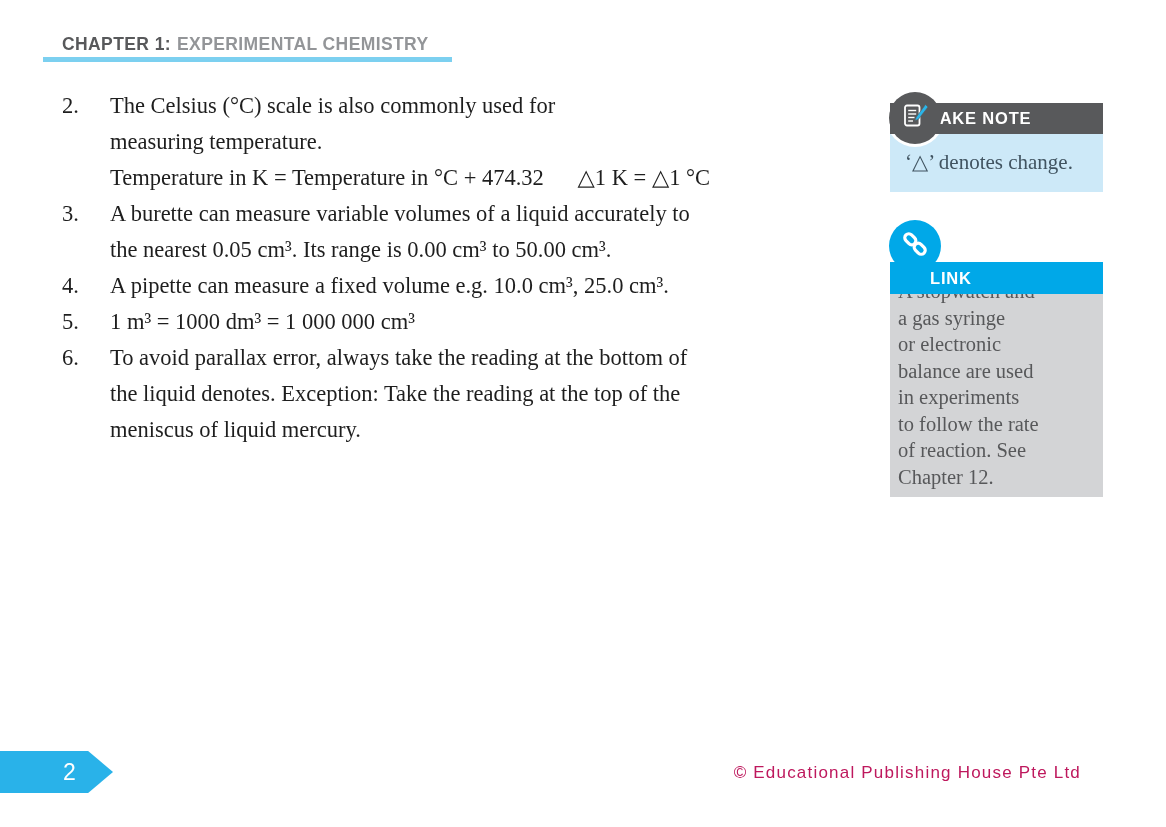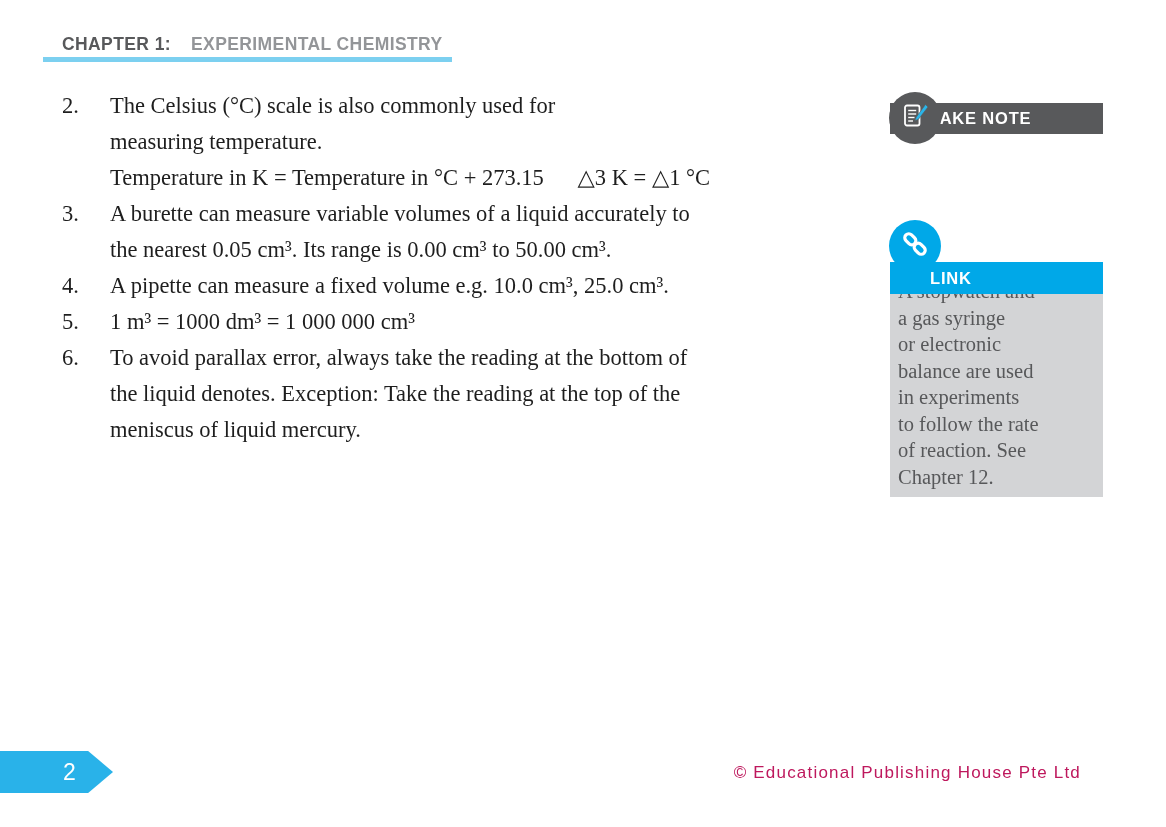--- a/index.html
+++ b/index.html
@@ -17,21 +17,21 @@
   .chapter-header {
     position: absolute;
     left: 62px; top: 34px;
     font-family: "Liberation Sans", sans-serif;
     font-weight: bold;
     font-size: 17.5px;
     letter-spacing: 0.4px;
     white-space: nowrap;
   }
   .chapter-label { color: #58595B; }
-  .chapter-title { color: #939598; margin-left: 20px; }
+  .chapter-title { color: #939598; margin-left: 6px; }
   .chapter-underline {
     position: absolute;
     left: 43px; top: 57px;
     width: 409px; height: 5px;
     background: #7CD0F0;
   }
 
   
   .main-list {
     position: absolute;
@@ -138,21 +138,21 @@
   <div class="chapter-header">
     <span class="chapter-label">CHAPTER 1:</span><span class="chapter-title">EXPERIMENTAL CHEMISTRY</span>
   </div>
   <div class="chapter-underline"></div>
 
   <div class="main-list">
     <div class="list-item">
       <span class="item-number">2.</span>
       <div class="item-text">The Celsius (°C) scale is also commonly used for
 measuring temperature.
-Temperature in K = Temperature in °C + 273.15      △3 K = △1 °C</div>
+Temperature in K = Temperature in °C + 474.32      △1 K = △1 °C</div>
     </div>
     <div class="list-item">
       <span class="item-number">3.</span>
       <div class="item-text">A burette can measure variable volumes of a liquid accurately to
 the nearest 0.05 cm³. Its range is 0.00 cm³ to 50.00 cm³.</div>
     </div>
     <div class="list-item">
       <span class="item-number">4.</span>
       <div class="item-text">A pipette can measure a fixed volume e.g. 10.0 cm³, 25.0 cm³.</div>
     </div>
@@ -161,20 +161,23 @@
       <div class="item-text">1 m³ = 1000 dm³ = 1 000 000 cm³</div>
     </div>
     <div class="list-item">
       <span class="item-number">6.</span>
       <div class="item-text">To avoid parallax error, always take the reading at the bottom of
 the liquid denotes. Exception: Take the reading at the top of the
 meniscus of liquid mercury.</div>
     </div>
   </div>
 
+  <div class="note-body">
+    <div class="note-text">‘△’ denotes change.</div>
+  </div>
   <div class="halo note-halo"></div>
   <div class="box-bar note-bar">
     <span>TAKE NOTE</span>
   </div>
   <div class="box-circle note-circle">
     <span>
       <svg width="30" height="30" viewBox="0 0 30 30">
         <rect x="5" y="4.5" width="14.5" height="20" rx="2" fill="none" stroke="#ffffff" stroke-width="1.8"></rect>
         <line x1="8.2" y1="9.5" x2="16.2" y2="9.5" stroke="#ffffff" stroke-width="1.4"></line>
         <line x1="8.2" y1="13" x2="16.2" y2="13" stroke="#ffffff" stroke-width="1.4"></line>

